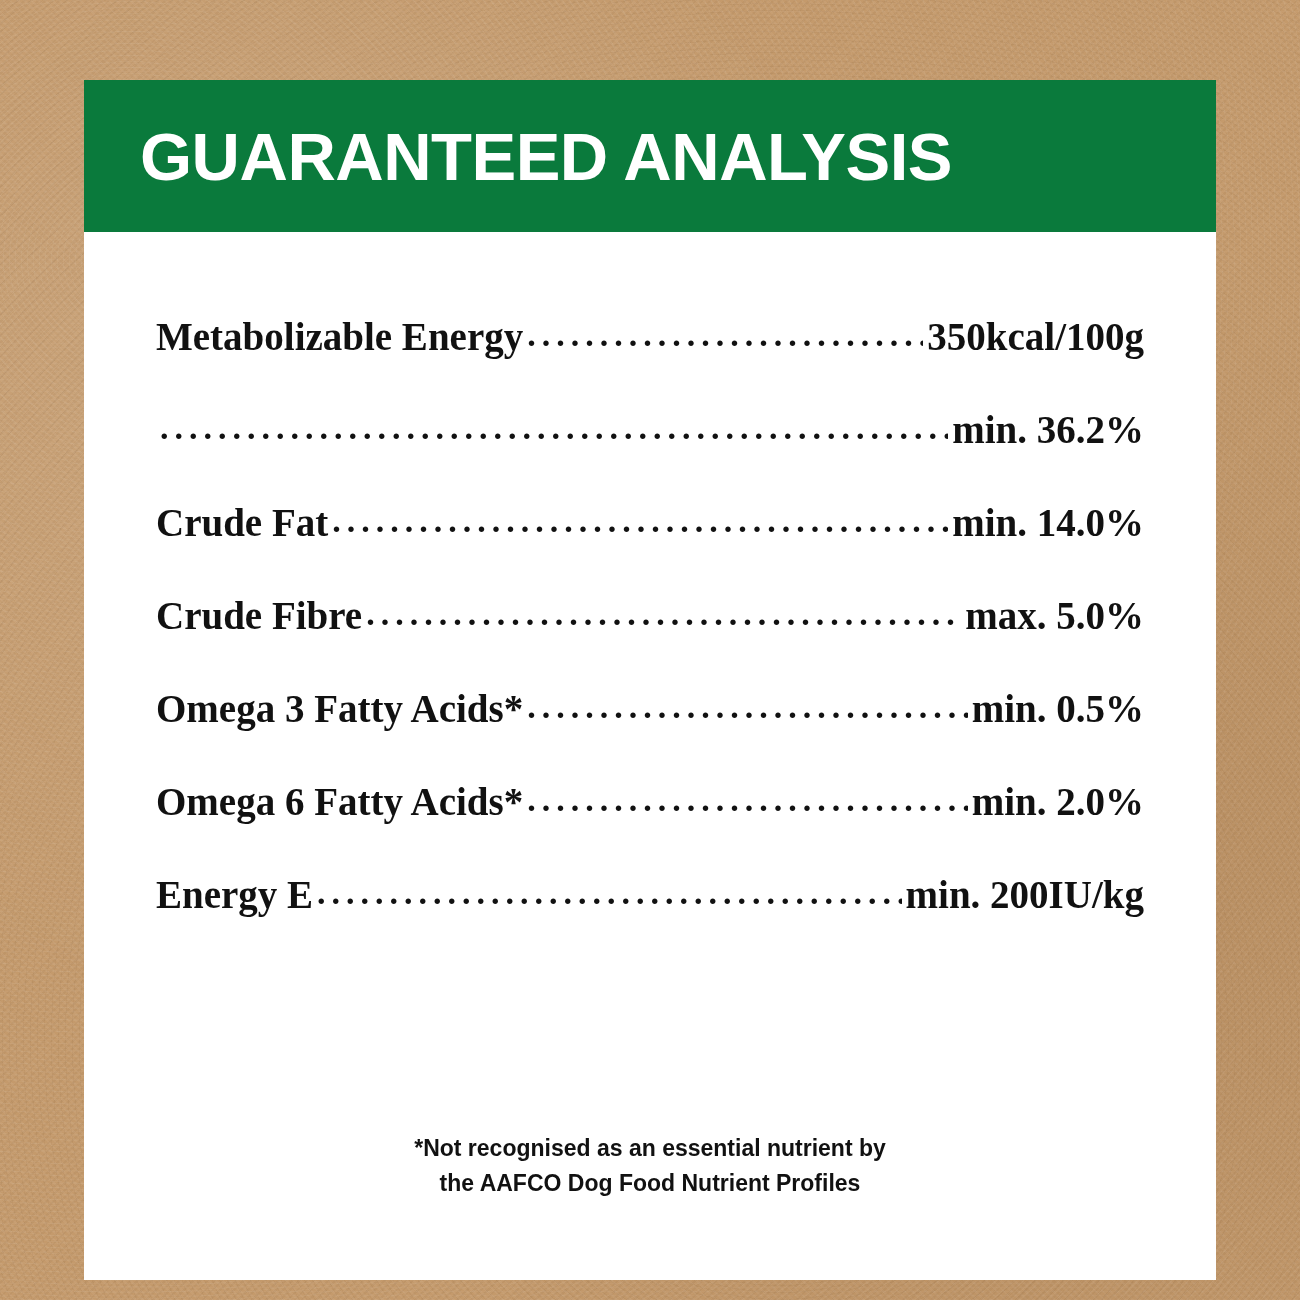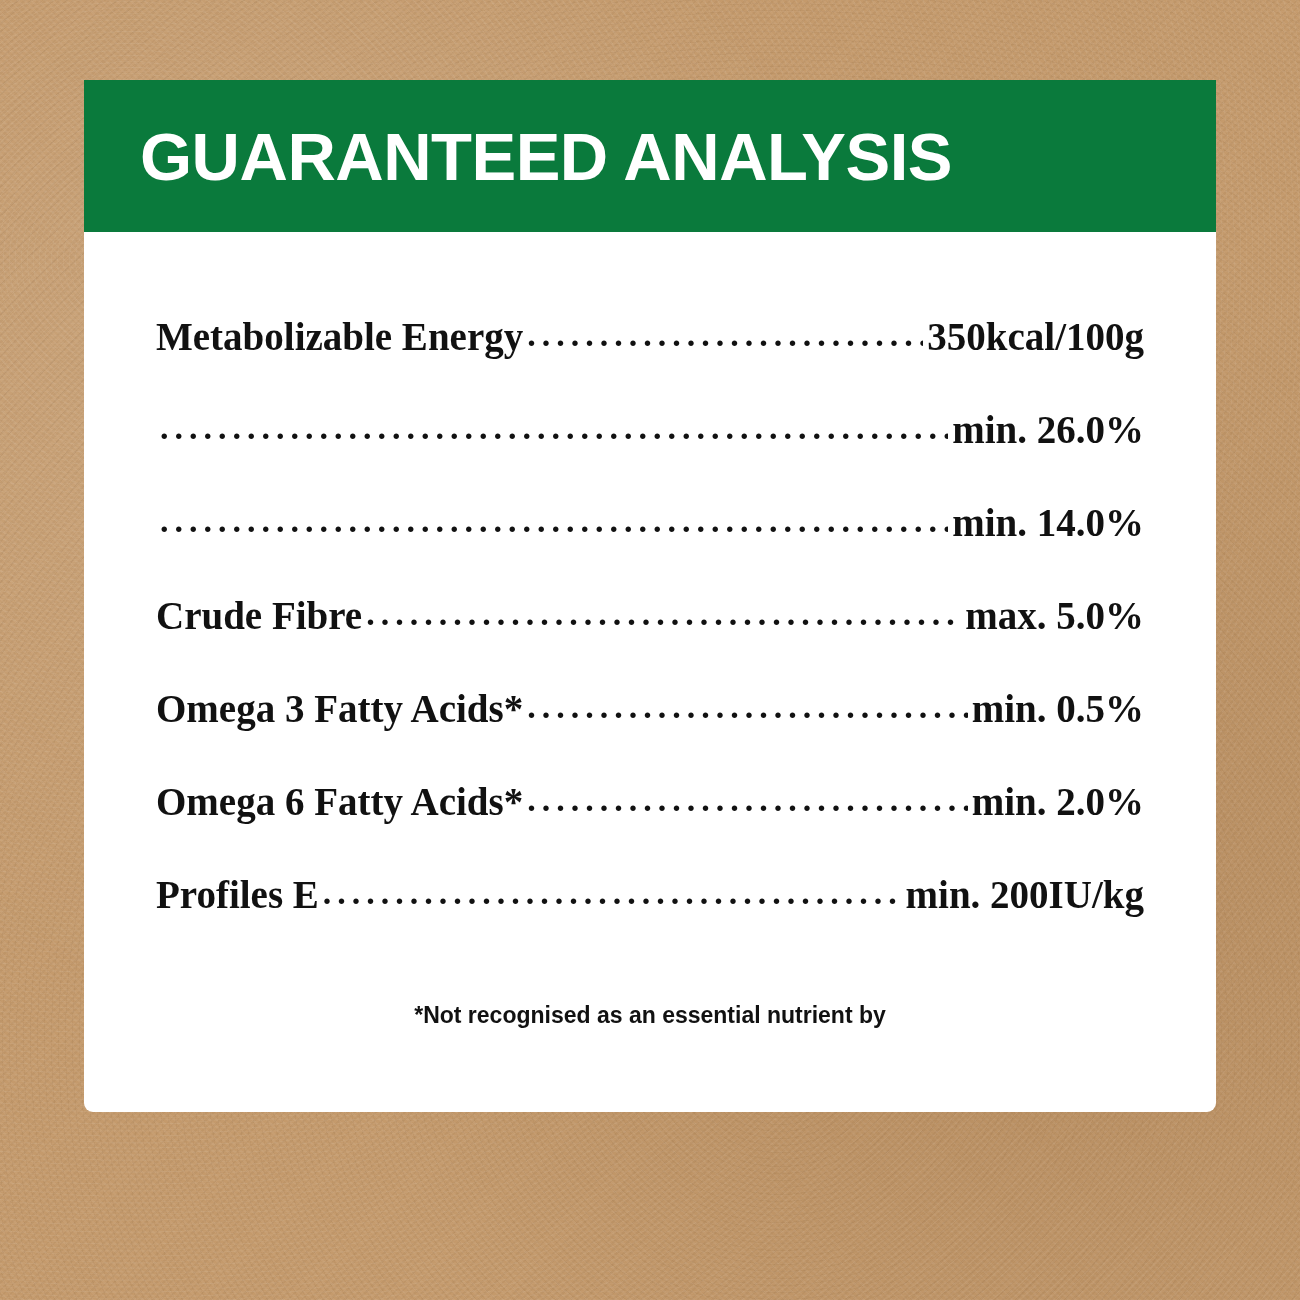--- a/index.html
+++ b/index.html
@@ -34,23 +34,22 @@
       repeating-radial-gradient(circle at 10% 20%, rgba(255,255,255,0.05) 0 1px, transparent 1px 6px),
       repeating-radial-gradient(circle at 60% 80%, rgba(100,65,30,0.06) 0 1px, transparent 1px 7px);
     opacity: .8;
   }
 
   #panel {
     position: absolute;
     left: 84px;
     top: 80px;
     width: 1132px;
-    height: 1032px;
+    height: 1200px;
     background: #ffffff;
-    border-radius: 9px;
   }
 
   #header-band {
     background: #0a7a3c;
     height: 152px;
     display: flex;
     align-items: center;
     padding-left: 56px;
     box-sizing: border-box;
   }
@@ -120,24 +119,25 @@
   <div id="rows">
 
     <div class="row">
       <span class="label">Metabolizable Energy</span>
       <span class="dots">.................................................................................</span>
       <span class="value">350kcal/100g</span>
     </div>
 
     <div class="row">
       <span class="dots">.................................................................................</span>
-      <span class="value">min. 26.0%</span>
+      <span class="value">min. 36.2%</span>
     </div>
 
     <div class="row">
+      <span class="label">Crude Fat</span>
       <span class="dots">.................................................................................</span>
       <span class="value">min. 14.0%</span>
     </div>
 
     <div class="row">
       <span class="label">Crude Fibre</span>
       <span class="dots">.................................................................................</span>
       <span class="value">max. 5.0%</span>
     </div>
 
@@ -147,24 +147,25 @@
       <span class="value">min. 0.5%</span>
     </div>
 
     <div class="row">
       <span class="label">Omega 6 Fatty Acids*</span>
       <span class="dots">.................................................................................</span>
       <span class="value">min. 2.0%</span>
     </div>
 
     <div class="row">
-      <span class="label">Profiles E</span>
+      <span class="label">Energy E</span>
       <span class="dots">.................................................................................</span>
       <span class="value">min. 200IU/kg</span>
     </div>
 
   </div>
 
   <div id="footnote">
     <div>*Not recognised as an essential nutrient by</div>
+    <div>the AAFCO Dog Food Nutrient Profiles</div>
   </div>
 
 </div>
 
 </body></html>

